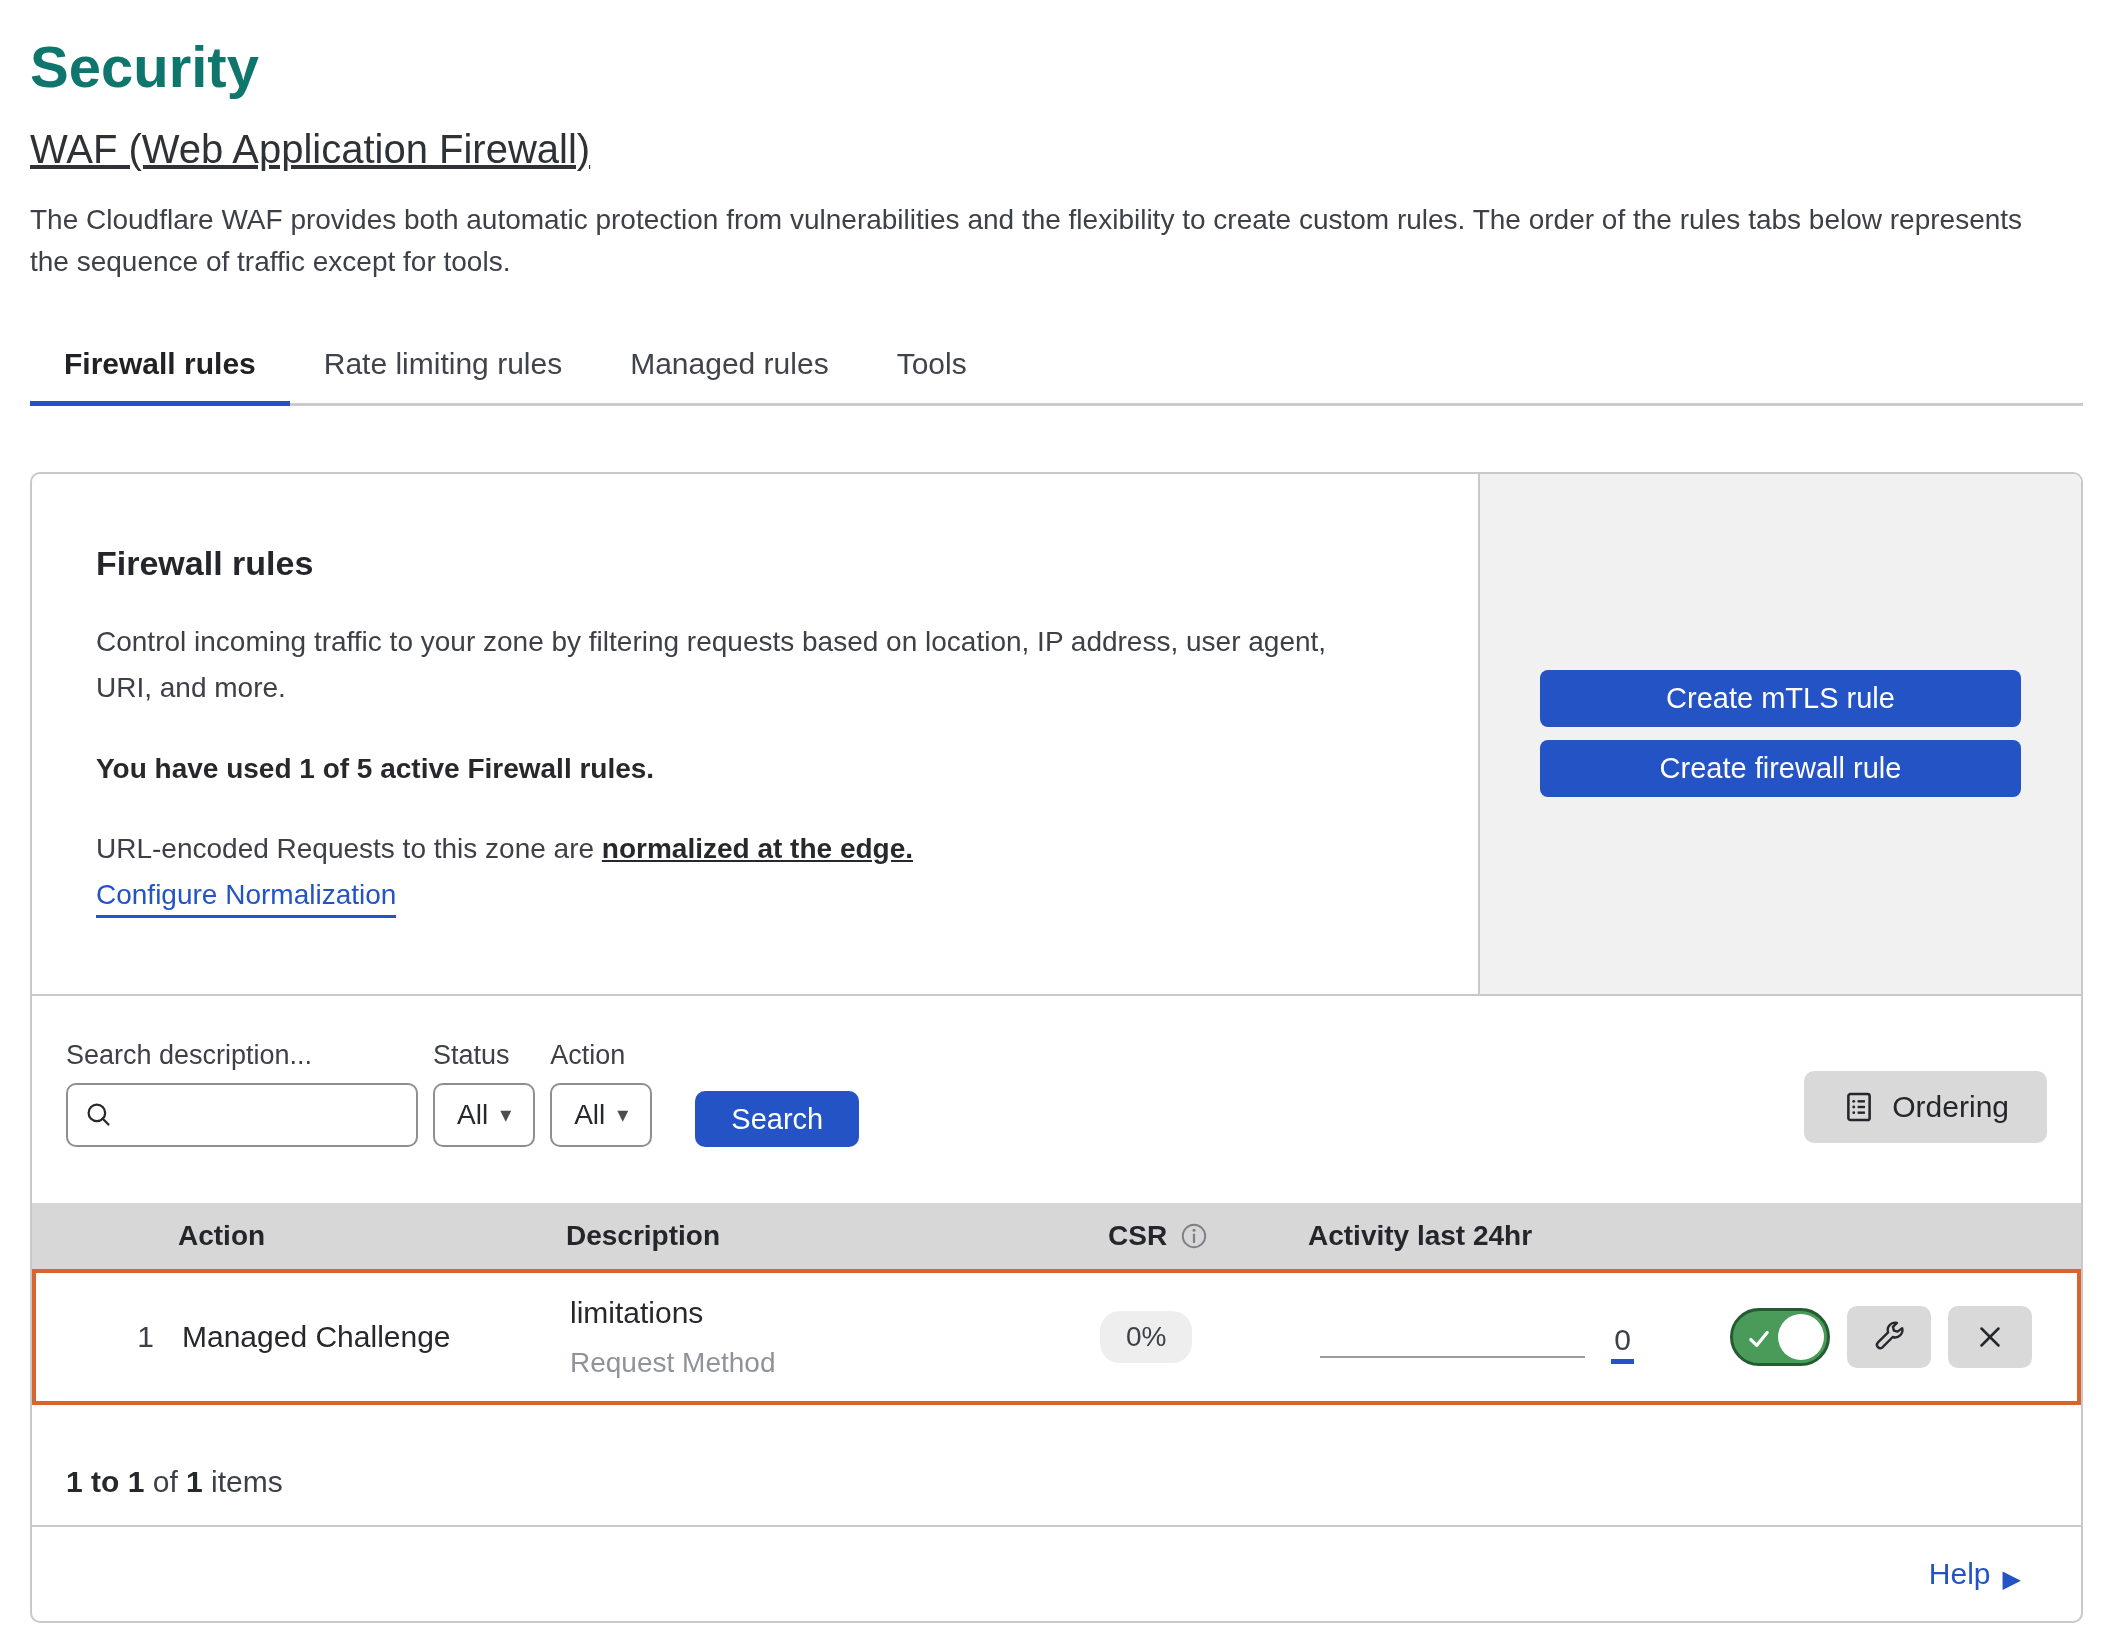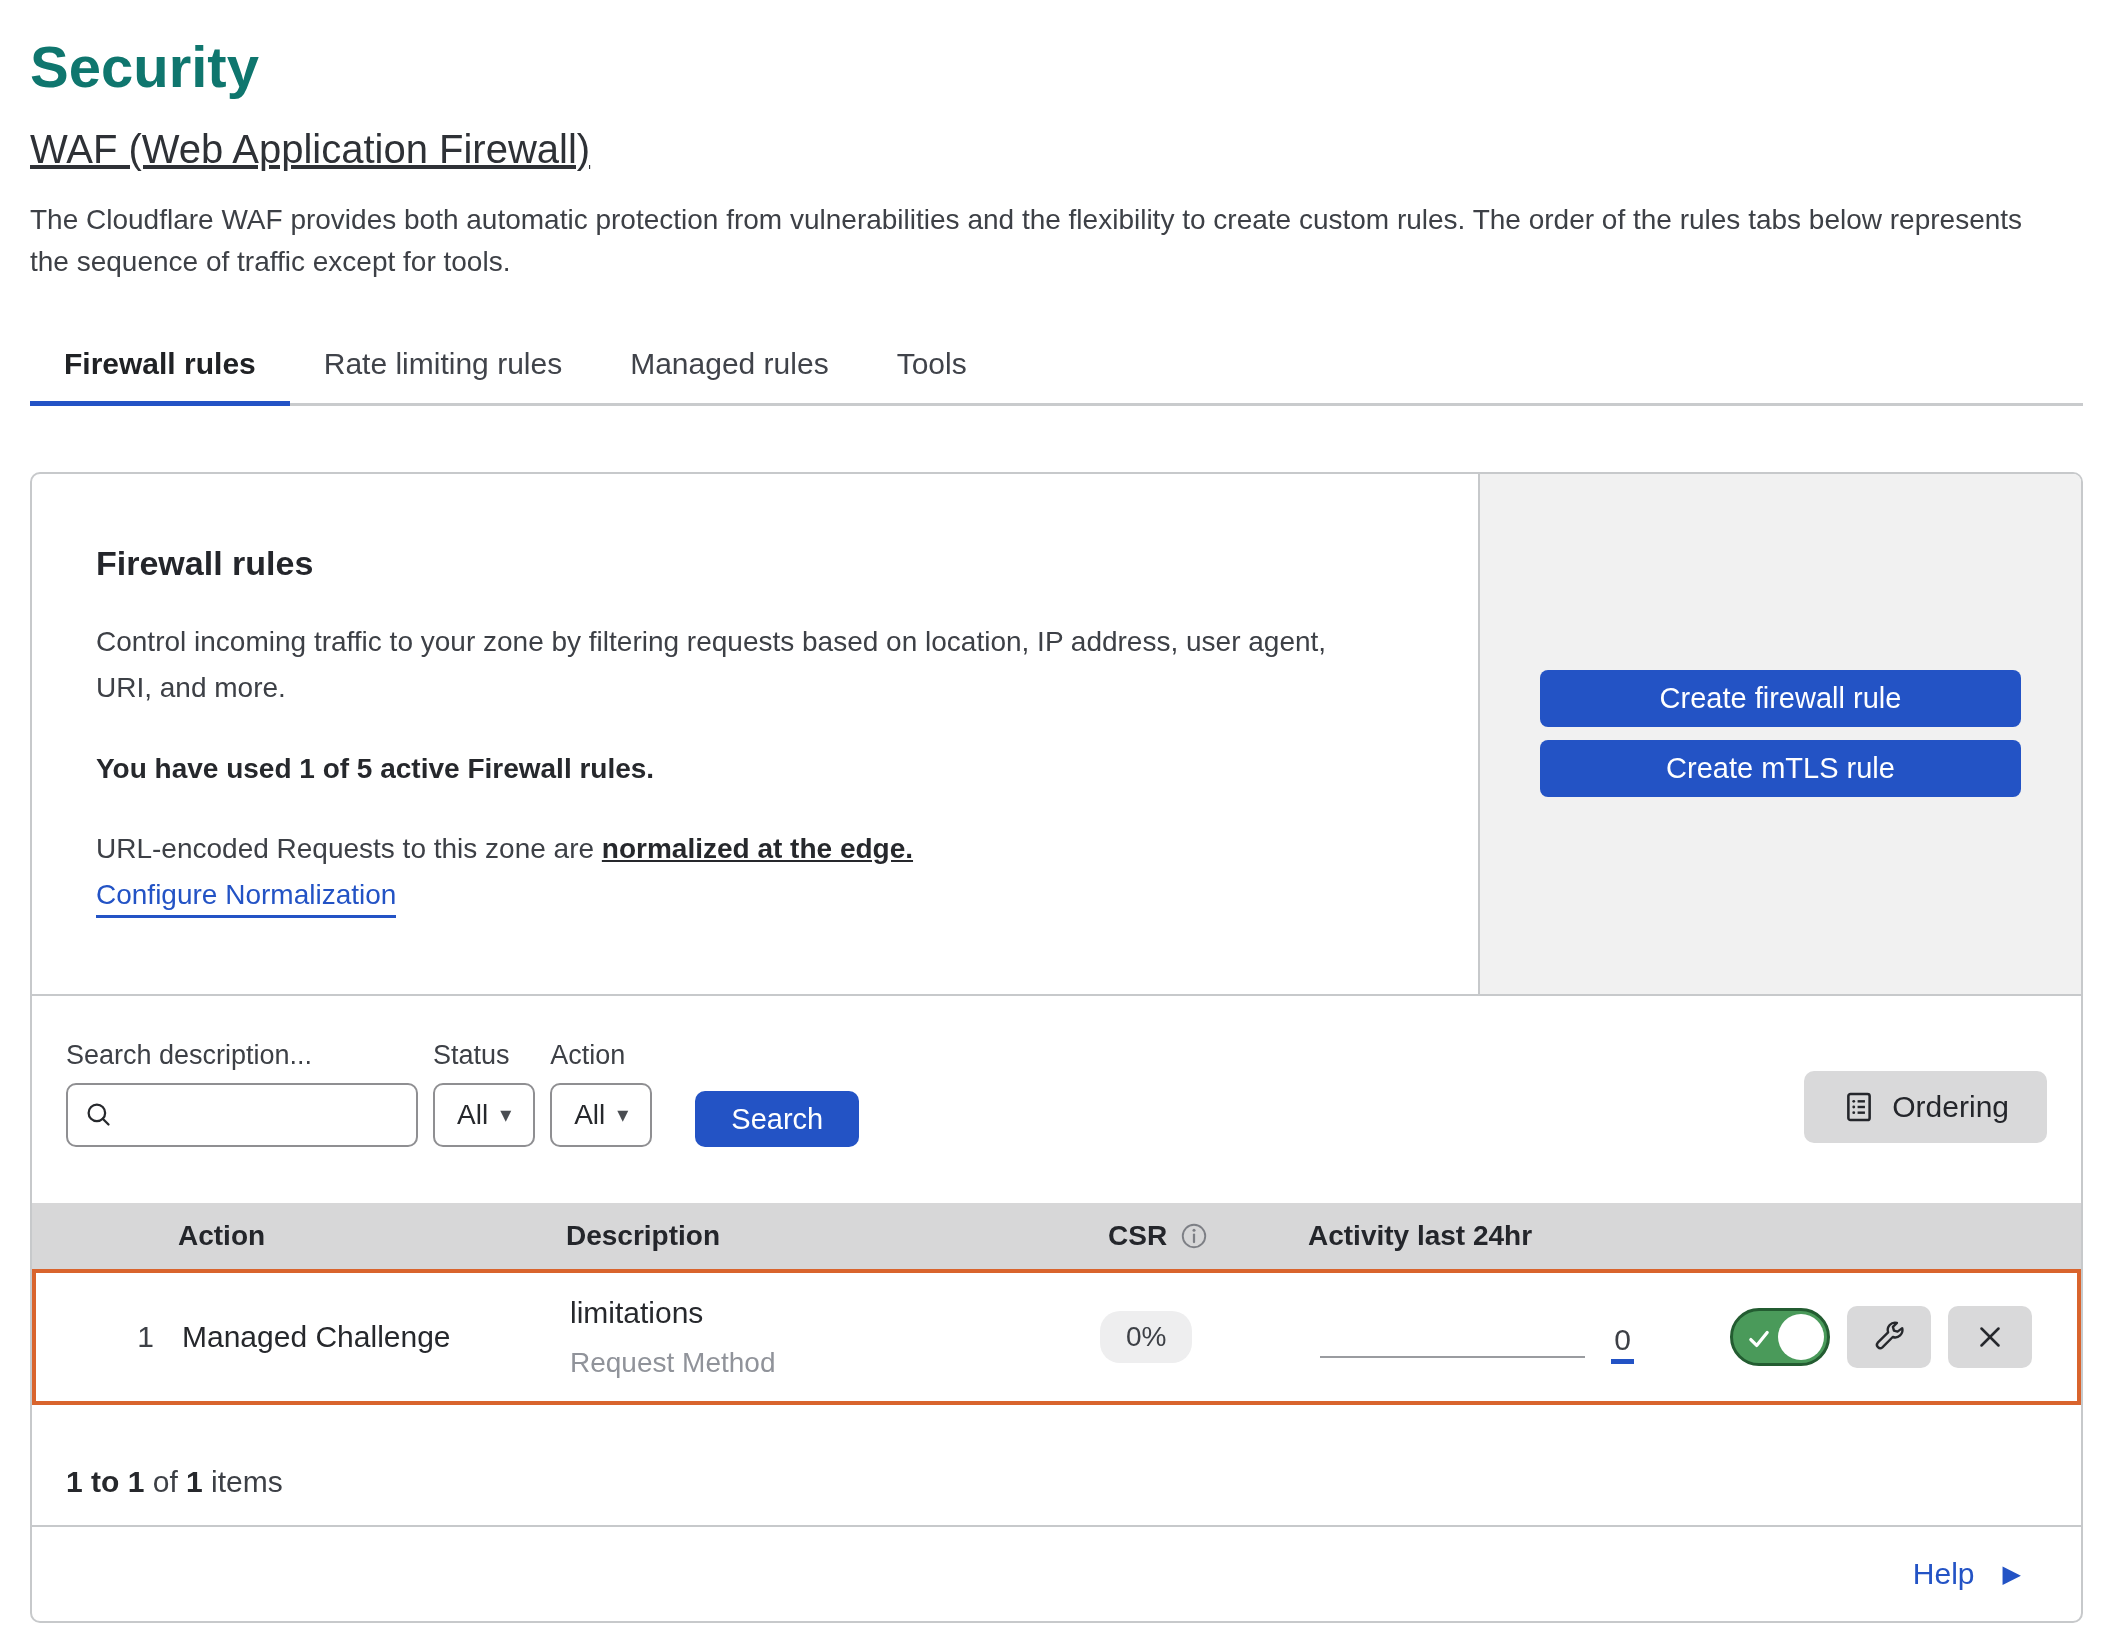--- a/index.html
+++ b/index.html
@@ -121,21 +121,21 @@
   }
 
   
   .pagination{ padding:60px 34px 26px; font-size:30px; color:#3d4046; }
   .pagination b{ color:#26282c; }
   .help-row{
     border-top:2px solid #c7c9cb; padding:30px 60px; display:flex; justify-content:flex-end;
   }
   .help-link{
     font-size:30px; color:#2353c5; text-decoration:none; cursor:pointer;
-    display:flex; align-items:center; gap:28px;
+    display:flex; align-items:flex-end; gap:12px;
   }
   .help-arrow{ font-size:24px; line-height:1; }
 </style>
 </head>
 <body>
 
 <div class="page">
 
   <header>
     <h1>Security</h1>
@@ -154,22 +154,22 @@
 
     <div class="card-top">
       <div class="card-info">
         <h3>Firewall rules</h3>
         <p class="info-desc">Control incoming traffic to your zone by filtering requests based on location, IP address, user agent, URI, and more.</p>
         <p class="info-usage">You have used 1 of 5 active Firewall rules.</p>
         <p class="info-norm"><span>URL-encoded Requests to this zone are</span> <b>normalized at the edge.</b></p>
         <a class="link">Configure Normalization</a>
       </div>
       <aside class="card-actions">
+        <button class="btn-primary">Create mTLS rule</button>
         <button class="btn-primary">Create firewall rule</button>
-        <button class="btn-primary">Create mTLS rule</button>
       </aside>
     </div>
 
     <div class="filter-bar">
       <div class="field">
         <label>Search description...</label>
         <div class="search-box">
           <svg viewBox="0 0 24 24" width="30" height="30">
             <circle cx="10.3" cy="10.3" r="6.6" fill="none" stroke="#26282c" stroke-width="1.8"></circle>
             <line x1="15" y1="15" x2="19.6" y2="19.6" stroke="#26282c" stroke-width="1.8" stroke-linecap="round"></line>

